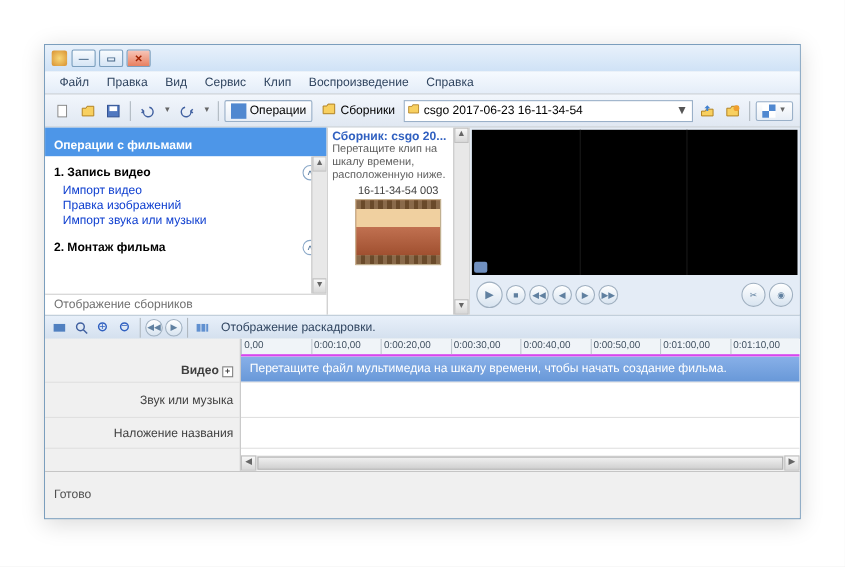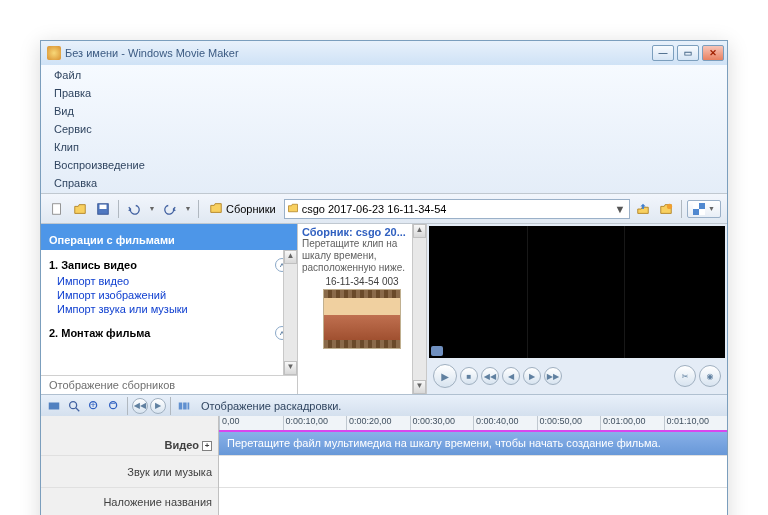--- a/index.html
+++ b/index.html
@@ -4,21 +4,21 @@
 <style>
 * { box-sizing: border-box; margin: 0; padding: 0; font-family: Tahoma, sans-serif; font-size: 11px; }
 body { background: #fff; padding: 40px; }
 .window { width: 688px; border: 1px solid #7b9ebd; box-shadow: 0 4px 20px rgba(0,0,0,0.15); background: #f0f0f0; }
 .titlebar { background: linear-gradient(#e8f1fb,#cfe2f6); display: flex; align-items: center; padding: 3px 3px 3px 6px; height: 24px; }
 .titlebar .icon { width: 14px; height: 14px; margin-right: 4px; background: radial-gradient(circle,#f8d878,#d89030); border-radius: 2px; }
 .titlebar .title { color: #3b5a82; flex: 1; }
 .winbtns { display: flex; gap: 3px; }
 .winbtn { width: 22px; height: 16px; border: 1px solid #7b9ebd; border-radius: 2px; background: linear-gradient(#f8fbfe,#d6e5f5); display: flex; align-items: center; justify-content: center; font-size: 9px; font-weight: bold; color: #4a6a8a; cursor: pointer; }
 .winbtn.close { background: linear-gradient(#f8c5b8,#e88060); color: #a02000; }
-.menubar { background: linear-gradient(#f6faff,#e4edf8); border-bottom: 1px solid #c0c8d0; padding: 2px 6px; display: flex; gap: 2px; flex-direction: column; }
+.menubar { background: linear-gradient(#f6faff,#e4edf8); border-bottom: 1px solid #c0c8d0; padding: 2px 6px; display: flex; gap: 2px; }
 .menuitem { padding: 2px 7px; color: #304560; cursor: pointer; }
 .toolbar { background: linear-gradient(#f2f6fc,#e0e8f2); border-bottom: 1px solid #c0c8d0; padding: 3px 6px; display: flex; align-items: center; gap: 3px; height: 30px; }
 .tbtn { width: 20px; height: 20px; display: flex; align-items: center; justify-content: center; border-radius: 2px; cursor: pointer; }
 .tbtn svg { width: 14px; height: 14px; }
 .tsep { width: 1px; height: 18px; background: #b0b8c0; margin: 0 2px; }
 .tbtn-txt { display: flex; align-items: center; gap: 3px; padding: 2px 5px; border: 1px solid #9ab0c8; border-radius: 2px; background: linear-gradient(#fff,#e8eef6); cursor: pointer; }
 .combo { flex: 1; display: flex; align-items: center; border: 1px solid #9ab0c8; background: #fff; height: 20px; padding: 0 2px; gap: 3px; }
 .combo .dd { width: 14px; text-align: center; color: #555; cursor: pointer; }
 .main { display: flex; height: 170px; }
 .tasks { width: 256px; background: #fff; display: flex; flex-direction: column; }
@@ -62,21 +62,20 @@
 .status { background: #f0f0f0; border-top: 1px solid #c0c0c0; padding: 15px 8px; color: #505050; }
 .expand { width: 10px; height: 10px; border: 1px solid #808080; background: #fff; font-size: 8px; text-align: center; line-height: 8px; cursor: pointer; display: inline-block; margin-left: 3px; }
 </style>
 </head>
 <body>
 
 <div class="window">
 
   <div class="titlebar">
     <div class="icon"></div>
-    <div class="title">Без имени - Windows Movie Maker</div>
     <div class="winbtns">
       <div class="winbtn">—</div>
       <div class="winbtn">▭</div>
       <div class="winbtn close">✕</div>
     </div>
   </div>
 
   <div class="menubar">
     <div class="menuitem">Файл</div>
     <div class="menuitem">Правка</div>
@@ -111,20 +110,24 @@
         </svg>
       </div>
     <div class="tbtn" style="width:10px;font-size:7px;color:#666;">▼</div>
     <div class="tbtn">
         <svg viewBox="0 0 16 16">
           <path d="M6 4 A5 5 0 1 0 12 8 L14 6 M12 8 L14 10" fill="none" stroke="#4060a0" stroke-width="1.5"></path>
         </svg>
       </div>
     <div class="tbtn" style="width:10px;font-size:7px;color:#666;">▼</div>
     <div class="tsep"></div>
+    <div class="tbtn-txt">
+      <span style="width:14px;height:14px;background:#5088d0;display:inline-block;"></span>
+      <span>Операции</span>
+    </div>
     <div class="tbtn-txt" style="border:none;background:none;">
       <span><svg width="14" height="14" viewBox="0 0 16 16">
             <path d="M2 5 L6 5 L7 3 L14 3 L14 13 L2 13 Z" fill="#f8d060" stroke="#b08020"></path>
           </svg></span>
       <span>Сборники</span>
     </div>
     <div class="combo">
       <span><svg width="12" height="12" viewBox="0 0 16 16">
             <path d="M2 5 L6 5 L7 3 L14 3 L14 13 L2 13 Z" fill="#f8d060" stroke="#b08020"></path>
           </svg></span>
@@ -152,21 +155,21 @@
 
   <div class="main">
     <div class="tasks">
       <div class="tasks-hdr">Операции с фильмами</div>
       <div class="tasks-body" style="flex:1;">
         <div class="sect-title">
           <span>1. Запись видео</span>
           <span class="chev">˄</span>
         </div>
         <div class="task-link">Импорт видео</div>
-        <div class="task-link">Импорт изображений</div>
+        <div class="task-link">Правка изображений</div>
         <div class="task-link">Импорт звука или музыки</div>
         <div class="sect-title" style="margin-top:10px;">
           <span>2. Монтаж фильма</span>
           <span class="chev">˄</span>
         </div>
         <div class="vscroll">
           <div class="arr">▲</div>
           <div style="flex:1"></div>
           <div class="arr" style="position:absolute;bottom:0;left:0;right:0">▼</div>
         </div>

